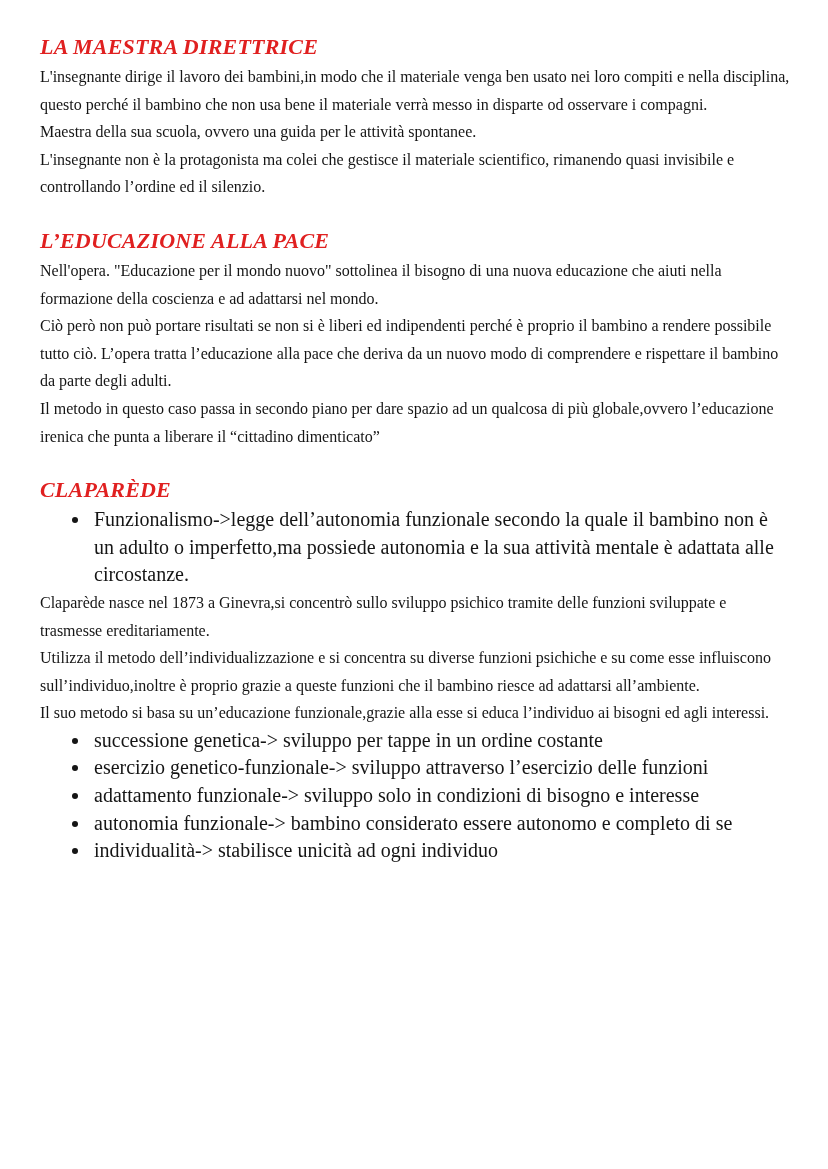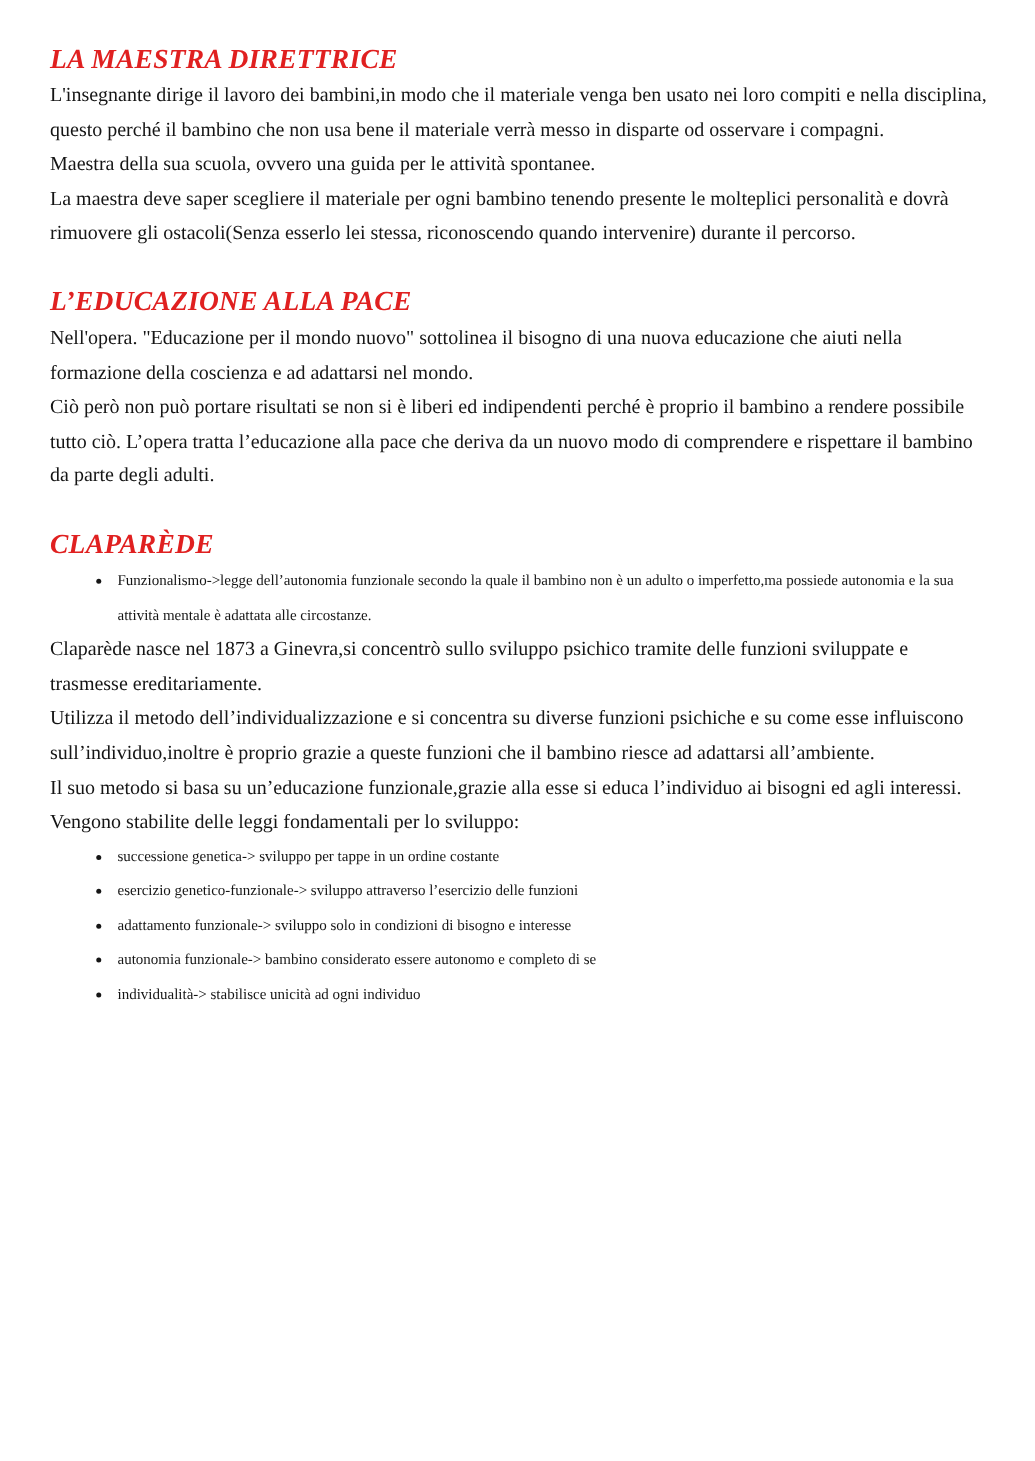--- a/index.html
+++ b/index.html
@@ -37,57 +37,57 @@
     margin: 0;
     font-size: 16px;
     line-height: 27.6px;
   }
   ul.bullets {
     margin: 0;
     padding: 0 0 0 51px;
     list-style: disc;
   }
   ul.bullets li {
-    font-size: 12px;
+    font-size: 20px;
     line-height: 27.6px;
     padding-left: 3px;
   }
 </style>
 </head>
 <body>
 
 <div class="page">
 
   <div class="section">
     <h2 class="section-heading">LA MAESTRA DIRETTRICE</h2>
     <div class="body-text">
       <p>L'insegnante dirige il lavoro dei bambini,in modo che il materiale venga ben usato nei loro compiti e nella disciplina, questo perché il bambino che non usa bene il materiale verrà messo in disparte od osservare i compagni.</p>
       <p>Maestra della sua scuola, ovvero una guida per le attività spontanee.</p>
-      <p>La maestra deve saper scegliere il materiale per ogni bambino tenendo presente le molteplici personalità e dovrà rimuovere gli ostacoli(Senza esserlo lei stessa, riconoscendo quando intervenire) durante il percorso.</p>
+      <p>L'insegnante non è la protagonista ma colei che gestisce il materiale scientifico, rimanendo quasi invisibile e controllando l’ordine ed il silenzio.</p>
     </div>
   </div>
 
   <div class="section">
     <h2 class="section-heading">L’EDUCAZIONE ALLA PACE</h2>
     <div class="body-text">
       <p>Nell'opera. "Educazione per il mondo nuovo" sottolinea il bisogno di una nuova educazione che aiuti nella formazione della coscienza e ad adattarsi nel mondo.</p>
       <p>Ciò però non può portare risultati se non si è liberi ed indipendenti perché è proprio il bambino a rendere possibile tutto ciò. L’opera tratta l’educazione alla pace che deriva da un nuovo modo di comprendere e rispettare il bambino da parte degli adulti.</p>
+      <p>Il metodo in questo caso passa in secondo piano per dare spazio ad un qualcosa di più globale,ovvero l’educazione irenica che punta a liberare il “cittadino dimenticato”</p>
     </div>
   </div>
 
   <div class="section">
     <h2 class="section-heading">CLAPARÈDE</h2>
     <ul class="bullets">
       <li>Funzionalismo-&gt;legge dell’autonomia funzionale secondo la quale il bambino non è un adulto o imperfetto,ma possiede autonomia e la sua attività mentale è adattata alle circostanze.</li>
     </ul>
     <div class="body-text">
       <p>Claparède nasce nel 1873 a Ginevra,si concentrò sullo sviluppo psichico tramite delle funzioni sviluppate e trasmesse ereditariamente.</p>
       <p>Utilizza il metodo dell’individualizzazione e si concentra su diverse funzioni psichiche e su come esse influiscono sull’individuo,inoltre è proprio grazie a queste funzioni che il bambino riesce ad adattarsi all’ambiente.</p>
       <p>Il suo metodo si basa su un’educazione funzionale,grazie alla esse si educa l’individuo ai bisogni ed agli interessi.</p>
-      <p>Vengono stabilite delle leggi fondamentali per lo sviluppo:</p>
     </div>
     <ul class="bullets">
       <li>successione genetica-&gt; sviluppo per tappe in un ordine costante</li>
       <li>esercizio genetico-funzionale-&gt; sviluppo attraverso l’esercizio delle funzioni</li>
       <li>adattamento funzionale-&gt; sviluppo solo in condizioni di bisogno e interesse</li>
       <li>autonomia funzionale-&gt; bambino considerato essere autonomo e completo di se</li>
       <li>individualità-&gt; stabilisce unicità ad ogni individuo</li>
     </ul>
   </div>
 

